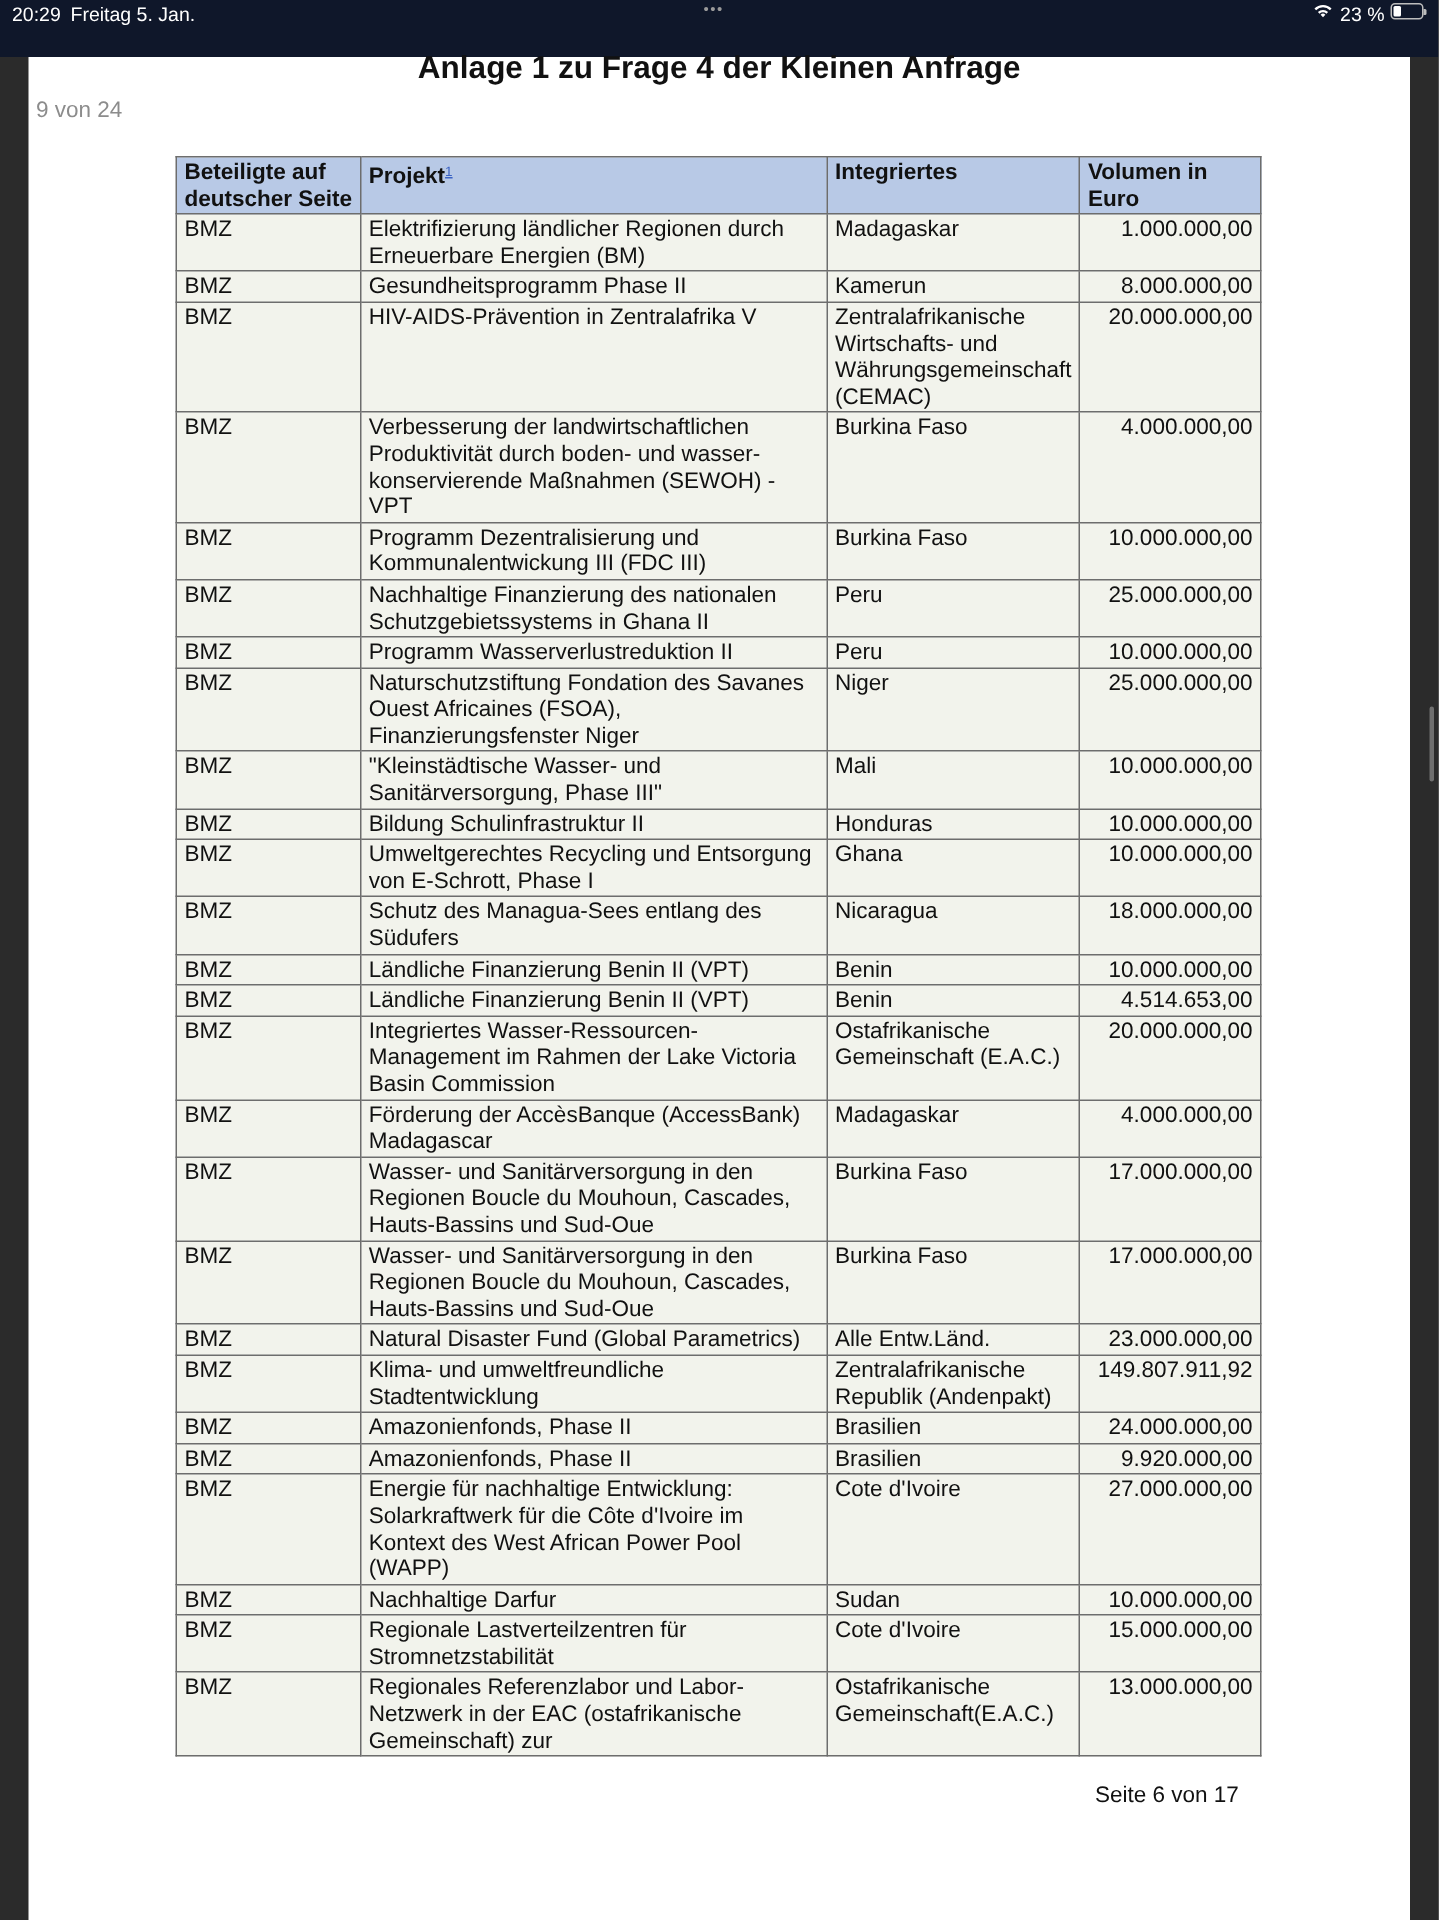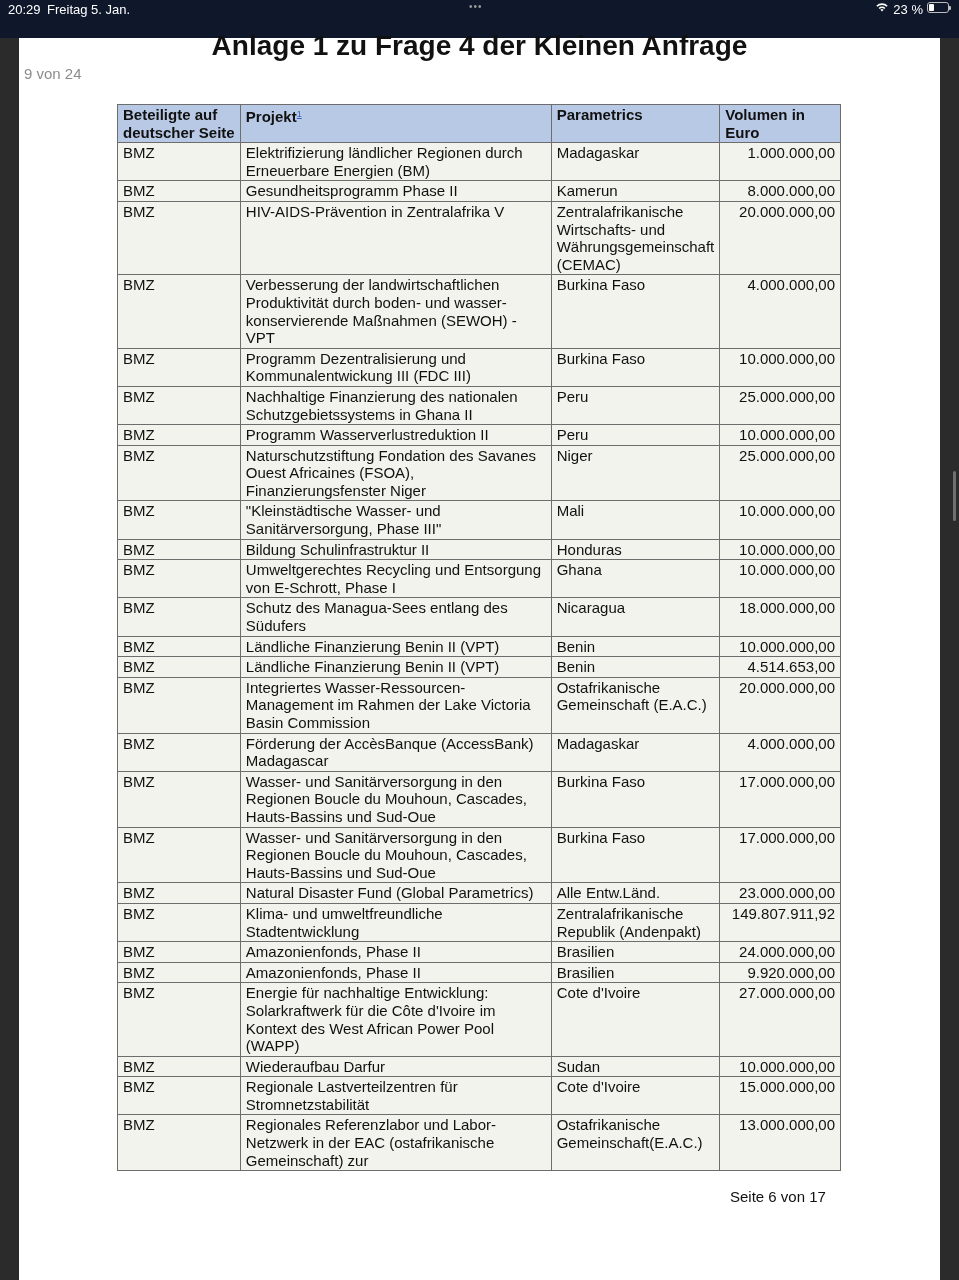--- a/index.html
+++ b/index.html
@@ -25,21 +25,21 @@
 
   .viewer { position: absolute; top: 38px; left: 0; width: 959px; height: 1242px; background: #2b2b2b; }
   .page {
     position: absolute; left: 19px; top: 0; width: 921px; height: 1242px; background: #ffffff;
   }
   .page-indicator {
     position: absolute; left: 24px; top: 27px; font-size: 15px; color: #8c8c8c;
   }
   .doc-title {
     position: absolute; left: 0; width: 921px; top: -4px; text-align: center;
-    font-weight: bold; font-size: 28px; line-height: 24px; color: #111;
+    font-weight: bold; font-size: 21px; line-height: 24px; color: #111;
     padding-left: 0;
   }
   .doc-title div { position: relative; left: -0px; }
 
   .scrollbar {
     position: absolute; right: 3px; top: 433px; width: 3px; height: 50px; background: #6f6f6f; border-radius: 2px;
   }
 
   table.projects {
     position: absolute; left: 98px; top: 66px; width: 724px;
@@ -91,21 +91,21 @@
       <colgroup>
           <col class="c1">
           <col class="c2">
           <col class="c3">
           <col class="c4">
         </colgroup>
       <thead>
         <tr>
           <th>Beteiligte auf deutscher Seite</th>
           <th><span>Projekt</span><sup>1</sup></th>
-          <th>Parametrics</th>
+          <th>Integriertes</th>
           <th>Volumen in Euro</th>
         </tr>
       </thead>
       <tbody id="table-body">
           <tr>
             <td>BMZ</td>
             <td>Elektrifizierung ländlicher Regionen durch Erneuerbare Energien (BM)</td>
             <td>Madagaskar</td>
             <td class="vol">1.000.000,00</td>
           </tr>
@@ -236,21 +236,21 @@
             <td class="vol">9.920.000,00</td>
           </tr>
           <tr>
             <td>BMZ</td>
             <td>Energie für nachhaltige Entwicklung: Solarkraftwerk für die Côte d'Ivoire im Kontext des West African Power Pool (WAPP)</td>
             <td>Cote d'Ivoire</td>
             <td class="vol">27.000.000,00</td>
           </tr>
           <tr>
             <td>BMZ</td>
-            <td>Wiederaufbau Darfur</td>
+            <td>Nachhaltige Darfur</td>
             <td>Sudan</td>
             <td class="vol">10.000.000,00</td>
           </tr>
           <tr>
             <td>BMZ</td>
             <td>Regionale Lastverteilzentren für Stromnetzstabilität</td>
             <td>Cote d'Ivoire</td>
             <td class="vol">15.000.000,00</td>
           </tr>
           <tr>

